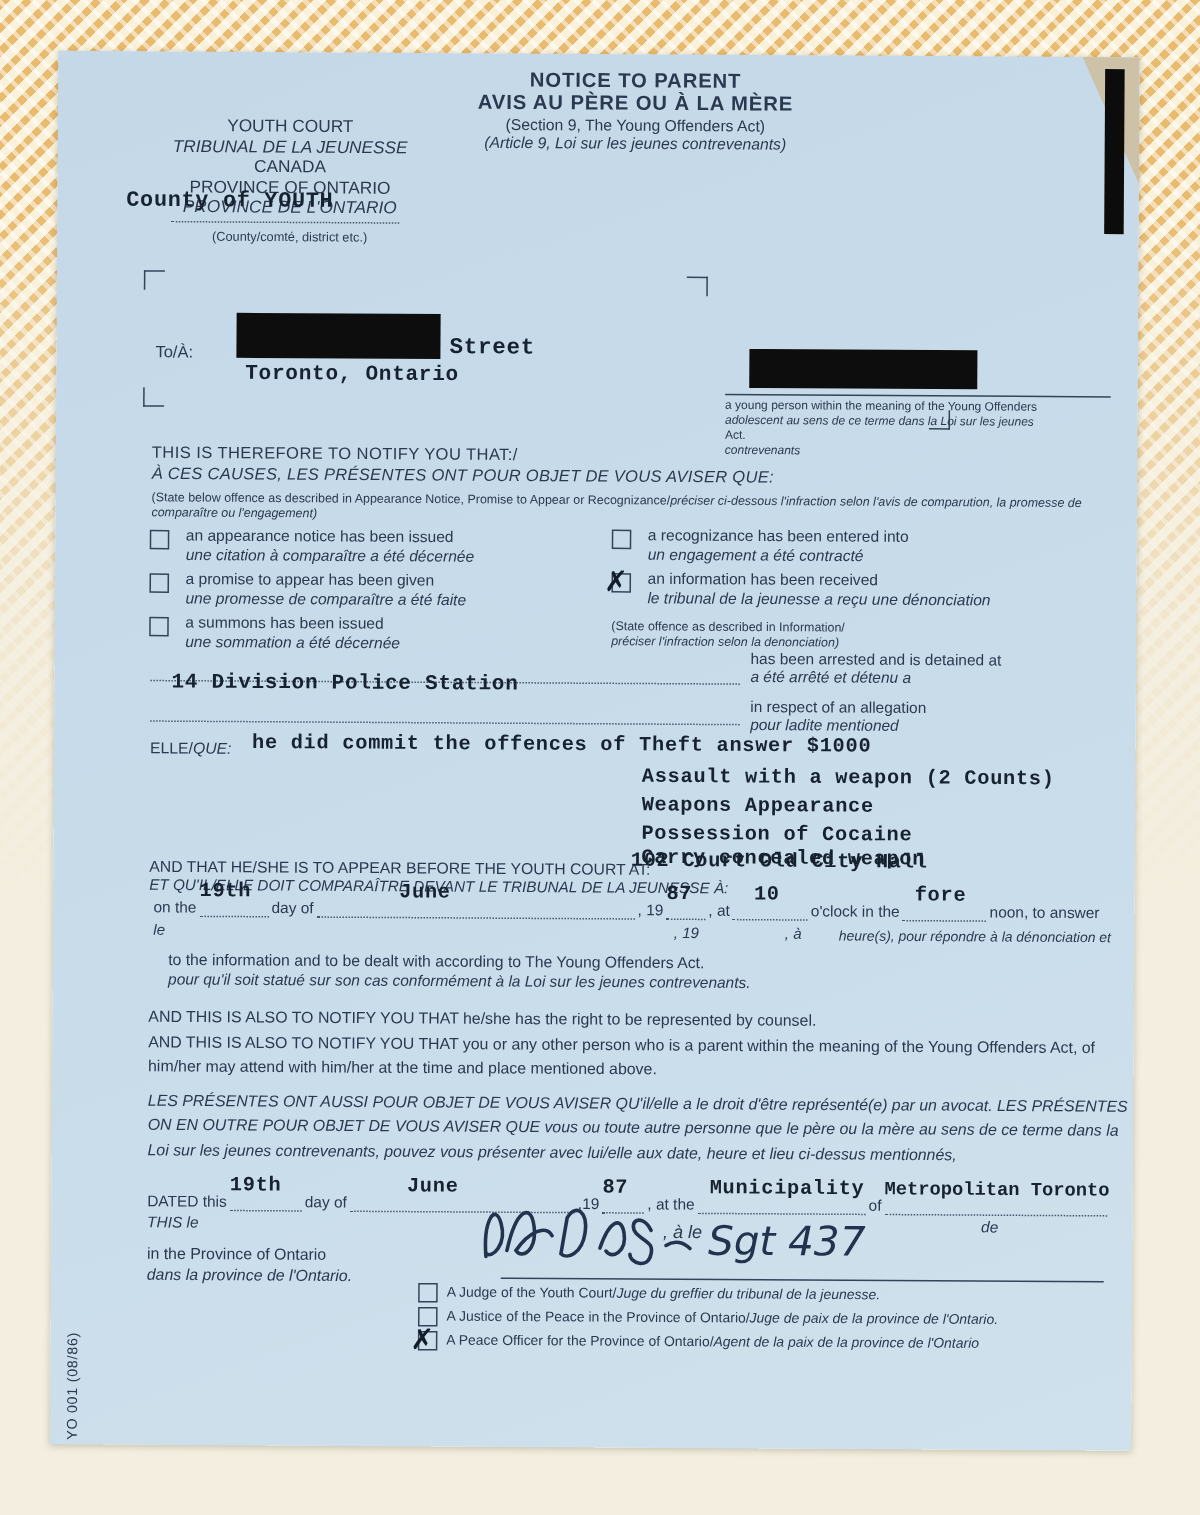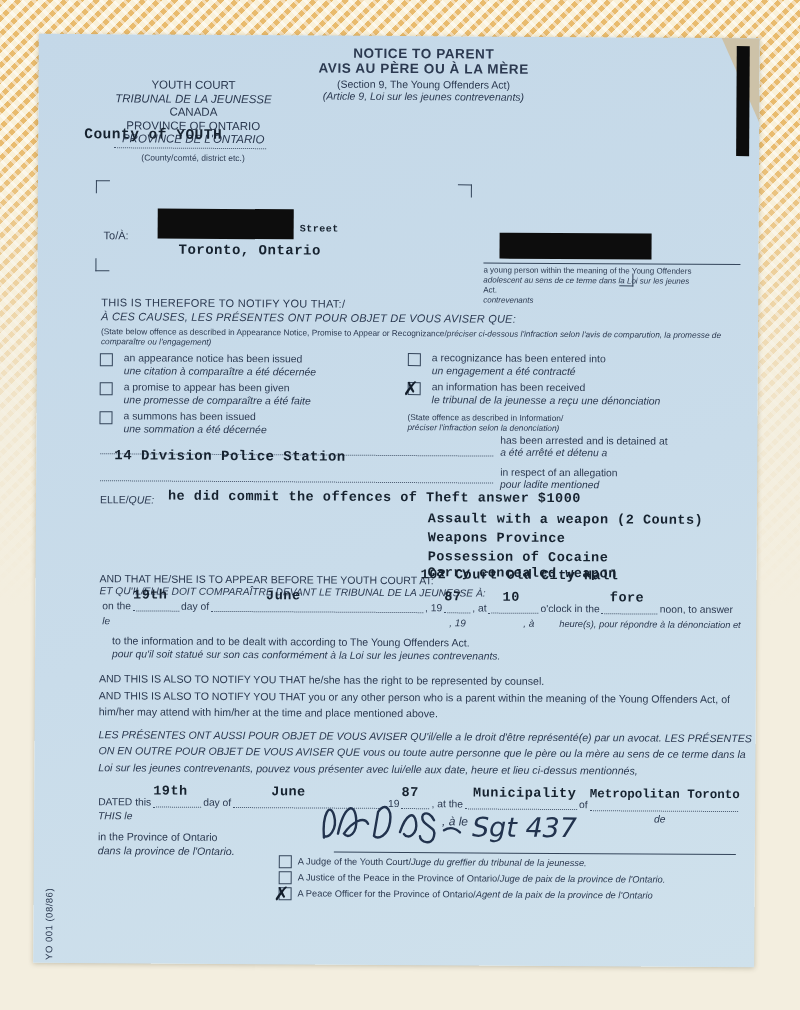--- a/index.html
+++ b/index.html
@@ -95,22 +95,22 @@
       <div>Act.</div>
       <div class="it">contrevenants</div>
     </div>
 
     <div class="bracket br-tl" style="left:58px; top:146px;"></div>
     <div class="bracket br-tr" style="left:420px; top:148px;"></div>
     <div class="bracket br-bl" style="left:58px; top:224px;"></div>
     <div class="bracket br-br" style="left:582px; top:236px;"></div>
     <div class="abs sans" style="left:66px; top:158px; font-size:11px;margin-top:37px;">To/À:</div>
     <div class="redaction" style="left:120px; top:174px; width:136px; height:30px;"></div>
-    <div class="abs tw" style="left:262px; top:188px; font-size:10px;">Street</div>
-    <div class="abs tw" style="left:126px; top:207px; font-size:14px;margin-left:15px;">Toronto, Ontario</div>
+    <div class="abs tw" style="left:262px; top:188px; font-size:15px;">Street</div>
+    <div class="abs tw" style="left:126px; top:207px; font-size:14px;">Toronto, Ontario</div>
 
     <div class="abs sans" style="left:64px; top:262px; font-size:11px; letter-spacing:0.3px;">THIS IS THEREFORE TO NOTIFY YOU THAT:/</div>
     <div class="abs sans it" style="left:64px; top:276px; font-size:11px; letter-spacing:0.2px;">À CES CAUSES, LES PRÉSENTES ONT POUR OBJET DE VOUS AVISER QUE:</div>
     <div class="abs sans small" style="left:64px; top:292px; width:655px;">
       <span>(State below offence as described in Appearance Notice, Promise to Appear or Recognizance/</span><span class="it">préciser ci-dessous l'infraction selon l'avis de comparution, la promesse de comparaître ou l'engagement)</span>
     </div>
 
     <div class="checkbox" style="left:63px; top:319px;"></div>
     <div class="abs sans cbl" style="left:87px; top:317px; width:280px;">
       <div>an appearance notice has been issued</div>
@@ -155,21 +155,21 @@
     </div>
 
     <div class="abs sans" style="left:64px; top:459px; font-size:10.5px;">
       <span>ELLE/</span><span class="it">QUE:</span>
     </div>
     <div class="abs tw" style="left:132px; top:454px; font-size:13.5px;">
       <span>he did commit the offences of</span>
       <span>Theft answer $1000</span>
     </div>
     <div class="abs tw" style="left:392px; top:475px; font-size:13.5px;">Assault with a weapon (2 Counts)</div>
-    <div class="abs tw" style="left:392px; top:494px; font-size:13.5px;">Weapons Province</div>
+    <div class="abs tw" style="left:392px; top:494px; font-size:13.5px;">Weapons Appearance</div>
     <div class="abs tw" style="left:392px; top:513px; font-size:13.5px;">Possession of Cocaine</div>
     <div class="abs tw" style="left:392px; top:529px; font-size:13.5px;">Carry concealed weapon</div>
 
     <div class="abs sans" style="left:64px; top:538px; font-size:10.5px;">AND THAT HE/SHE IS TO APPEAR BEFORE THE YOUTH COURT AT:</div>
     <div class="abs tw" style="left:385px; top:531px; font-size:13.5px;">102 Court Old City Hall</div>
     <div class="abs sans it" style="left:64px; top:551px; font-size:10.2px;">ET QU'IL/ELLE DOIT COMPARAÎTRE DEVANT LE TRIBUNAL DE LA JEUNESSE À:</div>
 
     <div class="abs sans daterow" style="left:67px; top:564px;">
       <span>on the</span><span class="fill" style="width:46px;"><span class="tv">19th</span></span><span>day of</span><span class="fill" style="width:212px;"><span class="tv" style="padding-left:55px;">June</span></span><span>, 19</span><span class="fill" style="width:26px;"><span class="tv">87</span></span><span>, at</span><span class="fill" style="width:50px;"><span class="tv" style="padding-left:14px;">10</span></span><span>o'clock in the</span><span class="fill" style="width:56px;"><span class="tv" style="padding-left:8px;">fore</span></span><span>noon, to answer</span>
     </div>

